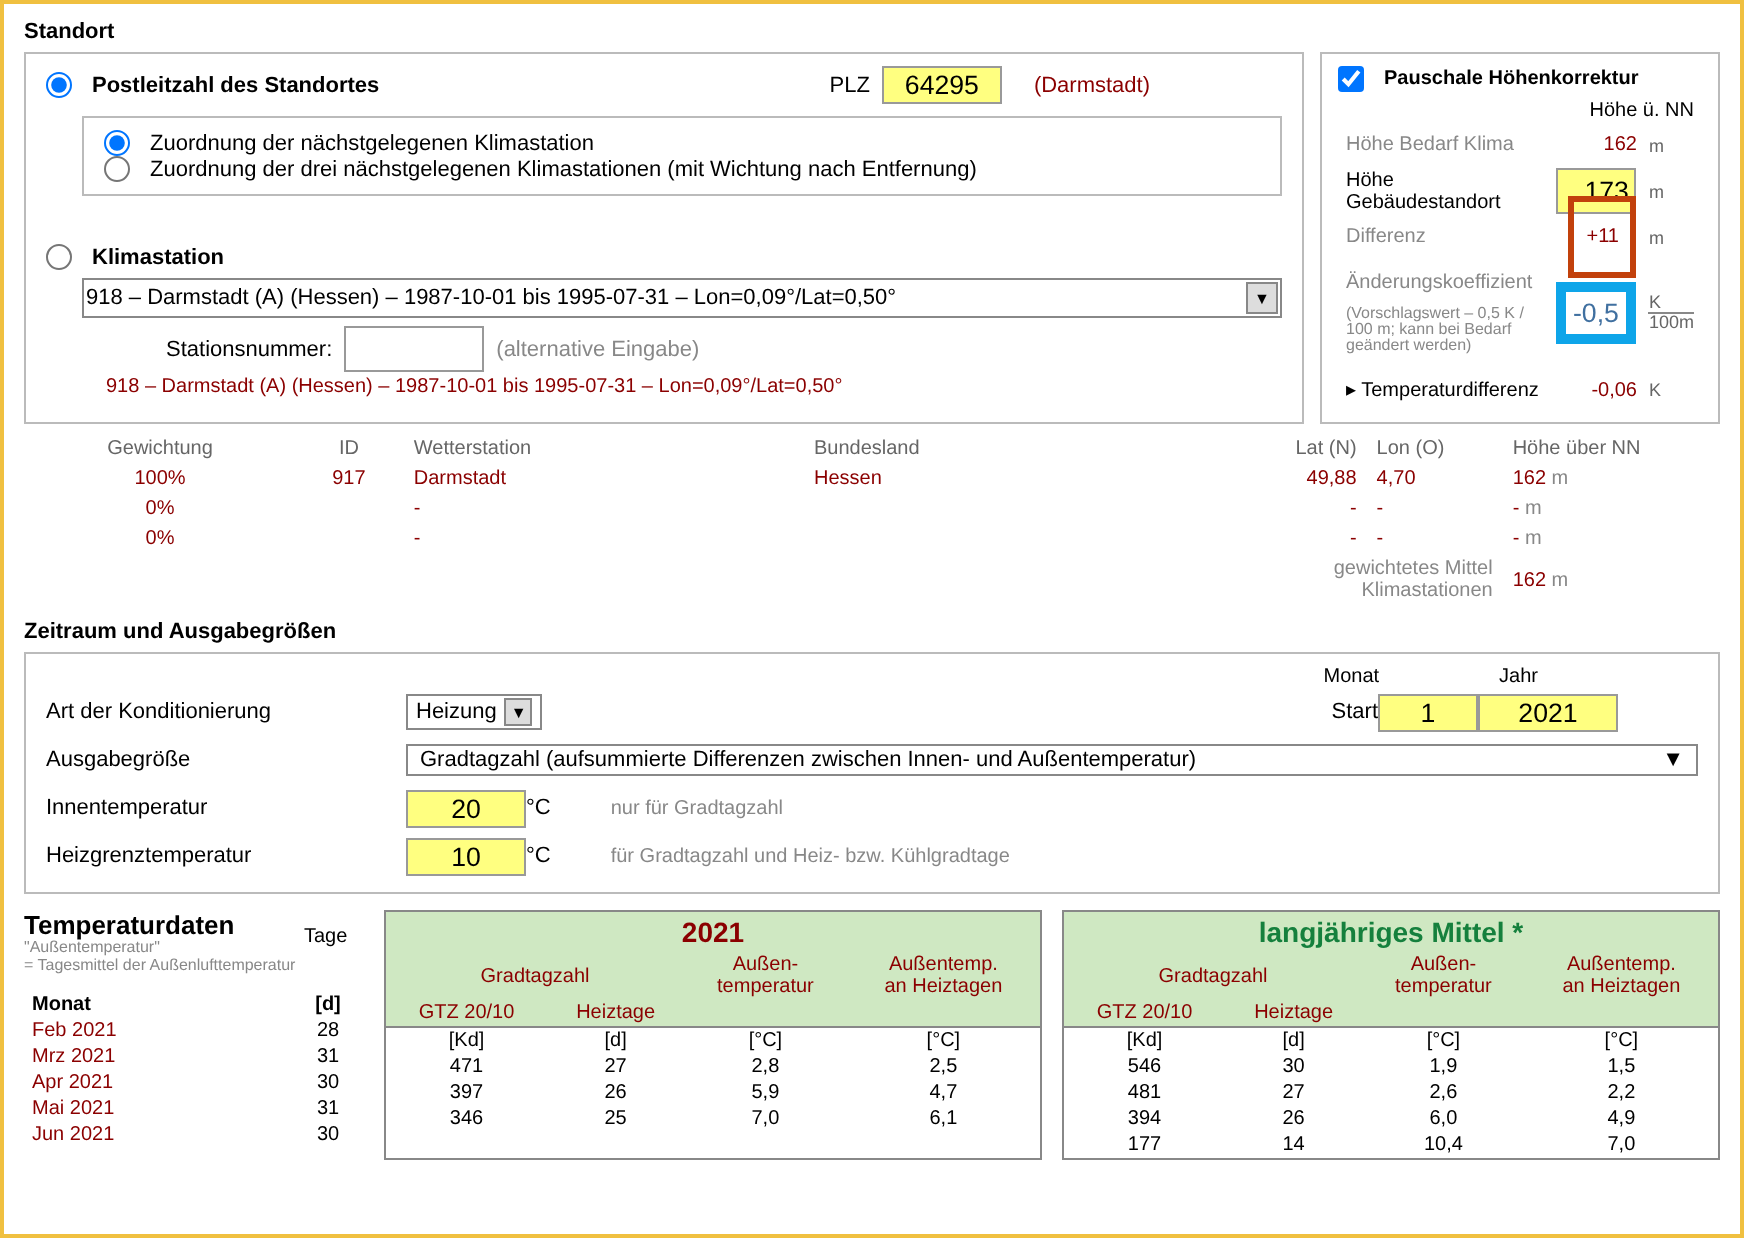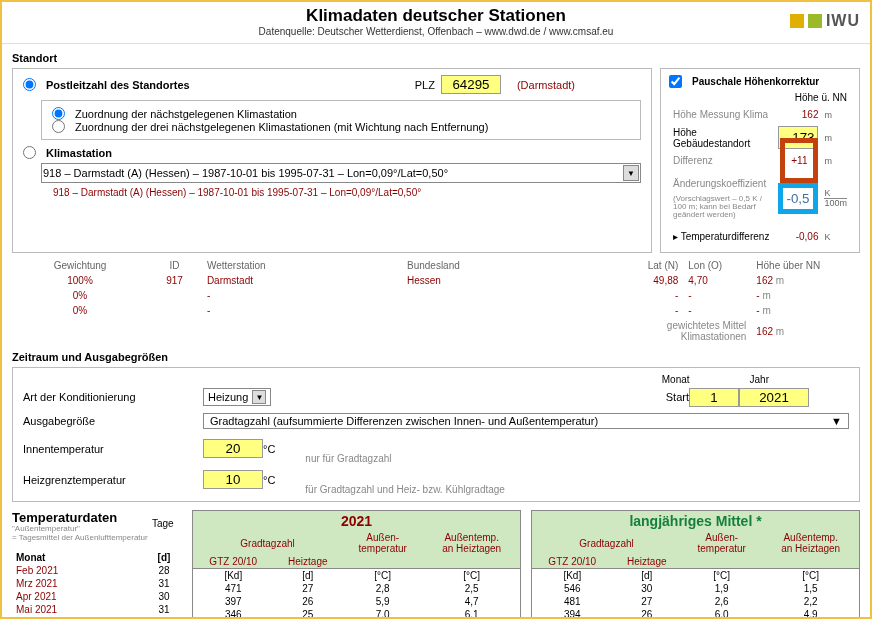--- a/index.html
+++ b/index.html
@@ -20,37 +20,37 @@
   .leftbox { flex: 1; border: 1px solid #bbb; padding: 6px 10px; }
   .rightbox { width: 200px; border: 1px solid #bbb; padding: 6px 8px; font-size: 10px; }
   input[type=radio], input[type=checkbox] { margin-right: 4px; }
   .bold { font-weight: bold; }
   .plz-input { width: 60px; background: #ffff80; border: 1px solid #999; text-align: center; padding: 1px; }
   .val-input { width: 40px; border: 1px solid #999; text-align: right; padding: 3px; }
   .val-input.yellow { background: #ffff80; }
   .val-input.bordered { border: 5px solid #0ea5e9; }
   .darkred { color: #8b0000; }
   .gray { color: #888; }
-  .innerbox { border: 1px solid #bbb; padding: 6px 10px; margin: 6px 0 6px 18px; }
+  .innerbox { border: 1px solid #bbb; padding: 6px 10px; margin: 6px 0 24px 18px; }
   .dropdown { width: 100%; padding: 1px; font-size: 11px; display: flex; align-items: center; justify-content: space-between; border: 1px solid #888; background: #fff; }
   .dropdown .arrow { background: #ddd; border: 1px solid #888; width: 16px; height: 16px; display: flex; align-items: center; justify-content: center; font-size: 8px; }
   .station-tbl { width: 100%; font-size: 10px; margin-top: 4px; }
   .station-tbl td { padding: 1px 4px; }
   .station-tbl .hdr td { color: #666; }
   .htbl { font-size: 10px; width: 100%; }
   .htbl td { padding: 2px 2px; }
   .htbl .unit { color: #666; font-size: 9px; }
   .zeitraum { border: 1px solid #bbb; padding: 6px 10px; margin-top: 4px; }
   .zrow { display: flex; align-items: center; min-height: 24px; }
   .zlabel { width: 180px; font-size: 11px; }
   .small-dd { border: 1px solid #888; padding: 1px 4px; display: inline-flex; align-items: center; gap: 4px; background: #fff; }
   .small-dd .arrow { background: #ddd; border: 1px solid #888; width: 14px; height: 14px; display: flex; align-items: center; justify-content: center; font-size: 8px; }
   .wide-dd { flex: 1; border: 1px solid #888; padding: 1px 6px; display: flex; justify-content: space-between; align-items: center; background: #fff; }
   .temp-input { width: 60px; background: #ffff80; border: 1px solid #999; text-align: center; padding: 1px; }
-  .hint { color: #888; font-size: 10px; margin-left: 30px; margin-top: 20px; }
+  .hint { color: #888; font-size: 10px; margin-left: 30px; }
   .data-section { display: flex; gap: 10px; margin-top: 8px; }
   .tempcol { flex: 0 0 170px; }
   .tempcol .ttl { font-weight: bold; font-size: 13px; }
   .tempcol .sub { font-size: 8px; color: #888; line-height: 1.1; }
   .greenbox { border: 1px solid #888; }
   .greenhead { background: #cfe8c2; }
   .greentbl { width: 100%; border-collapse: collapse; font-size: 10px; }
   .greentbl th, .greentbl td { text-align: center; padding: 1px 4px; }
   .greentbl th { font-weight: normal; }
   .greentbl .yr { font-size: 14px; font-weight: bold; color: #8b0000; padding: 2px; }
@@ -59,29 +59,20 @@
   .monthtbl { width: 100%; font-size: 10px; border-collapse: collapse; }
   .monthtbl td { text-align: center; padding: 1px 4px; }
   .monthtbl .mname { text-align: left; color: #8b0000; }
   .monthtbl .mhdr td { font-weight: bold; }
   .tage-col { width: 36px; text-align: right; }
 </style>
 </head>
 <body>
 
 <div class="frame">
-  <div class="header">
-    <div class="title">Klimadaten deutscher Stationen</div>
-    <div class="subtitle">Datenquelle: Deutscher Wetterdienst, Offenbach – www.dwd.de / www.cmsaf.eu</div>
-    <div class="logo">
-      <span class="logo-sq y"></span>
-      <span class="logo-sq g"></span>
-      <span class="logo-txt">IWU</span>
-    </div>
-  </div>
 
   <div class="content">
     <div class="grp-label">Standort</div>
 
     <div class="toprow">
       <div class="leftbox">
         <div class="row">
           <input type="radio" checked="" style="">
           <span class="bold">Postleitzahl des Standortes</span>
           <span style="margin-left:auto"></span>
@@ -103,47 +94,52 @@
         <div class="row">
           <input type="radio" style="">
           <span class="bold">Klimastation</span>
         </div>
         <div style="margin:4px 0 4px 18px">
           <div class="dropdown">
             <span>918  –  Darmstadt (A) (Hessen)  –  1987-10-01 bis 1995-07-31  –  Lon=0,09°/Lat=0,50°</span>
             <span class="arrow">▼</span>
           </div>
         </div>
+        <div class="row" style="margin-left:60px">
+          <span>Stationsnummer:</span>
+          <input class="val-input" style="width: 70px;" value="">
+          <span class="gray">(alternative Eingabe)</span>
+        </div>
         <div class="darkred" style="margin-left:30px;margin-top:2px;font-size:10px">918 – Darmstadt (A) (Hessen)  –  1987-10-01 bis 1995-07-31  –  Lon=0,09°/Lat=0,50°</div>
       </div>
 
       <div class="rightbox">
         <div class="row">
             <input type="checkbox" checked="" style="">
             <span class="bold">Pauschale Höhenkorrektur</span>
           </div>
         <table class="htbl">
           <tbody>
               <tr>
                 <td></td>
                 <td colspan="2" style="text-align:right">Höhe ü. NN</td>
               </tr>
           <tr>
-                <td class="gray">Höhe Messung Klima</td>
+                <td class="gray">Höhe Bedarf Klima</td>
                 <td style="text-align:right"><span class="darkred">162</span></td>
                 <td class="unit">m</td>
               </tr>
           <tr>
                 <td>Höhe Gebäudestandort</td>
                 <td style="text-align:right"><input class="val-input yellow" value="173" style=""></td>
                 <td class="unit">m</td>
               </tr>
           <tr>
                 <td class="gray">Differenz</td>
-                <td style="text-align:right"><span class="darkred bordered" style="border:5px solid #c2410c;padding:12px 6px">+11</span></td>
+                <td style="text-align:right"><span class="darkred bordered" style="border:3px solid #c2410c;padding:12px 6px">+11</span></td>
                 <td class="unit">m</td>
               </tr>
           <tr>
                 <td colspan="3" style="height:4px"></td>
               </tr>
           <tr>
                 <td class="gray">Änderungskoeffizient</td>
                 <td rowspan="2" style="text-align:right;vertical-align:middle"><input class="val-input bordered" style="color: rgb(64, 112, 160);" value="-0,50"></td>
                 <td rowspan="2" class="unit" style="line-height:1">
                   <div>K</div>
@@ -383,18 +379,24 @@
                 <td>27</td>
                 <td>2,6</td>
                 <td>2,2</td>
               </tr>
               <tr>
                 <td>394</td>
                 <td>26</td>
                 <td>6,0</td>
                 <td>4,9</td>
               </tr>
+              <tr>
+                <td>177</td>
+                <td>14</td>
+                <td>10,4</td>
+                <td>7,0</td>
+              </tr>
             </tbody>
         </table>
       </div>
     </div>
   </div>
 </div>
 
 </body></html>

